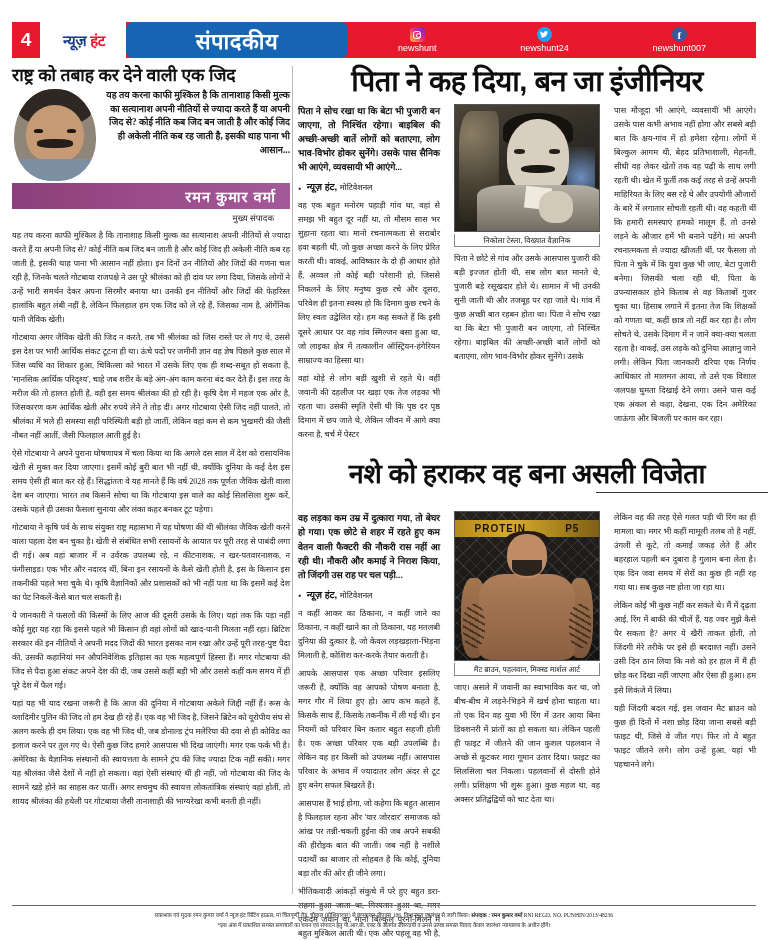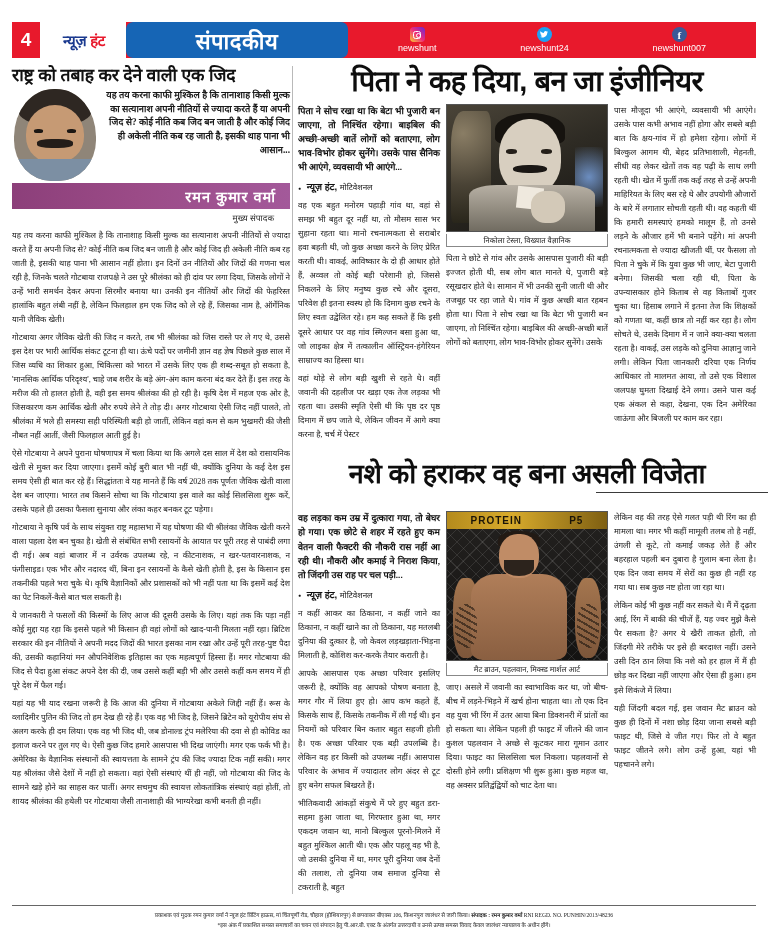--- a/index.html
+++ b/index.html
@@ -268,21 +268,21 @@
     line-height: 1.1;
     color: #0d0d0d;
     letter-spacing: -0.4px;
     text-align: center;
     margin-bottom: 22px;
   }
 
   .story-grid {
     display: grid;
     grid-template-columns: 142px 1fr 142px;
-    column-gap: 6px;
+    column-gap: 14px;
   }
 
   .standfirst {
     font-family: "Liberation Serif", serif;
     font-size: 9.1px;
     line-height: 1.55;
     color: #111111;
     font-weight: bold;
     text-align: justify;
     margin-bottom: 6px;
@@ -378,21 +378,21 @@
     background: linear-gradient(180deg,#23211f 0%, #141312 100%);
     position: relative;
   }
   .mma-img .cage {
     position:absolute; inset:0;
     background-image:
       repeating-linear-gradient(45deg, rgba(255,255,255,.10) 0 1px, transparent 1px 9px),
       repeating-linear-gradient(-45deg, rgba(255,255,255,.10) 0 1px, transparent 1px 9px);
   }
   .mma-img .banner {
-    position:absolute; left:0; top:0; width:100%; height:17px;
+    position:absolute; left:0; top:8px; width:100%; height:17px;
     background: linear-gradient(90deg,#b58b1d,#d8ab2c 40%, #7e5f12);
     color:#1b1508;
     font-family:"Liberation Sans",sans-serif;
     font-size:10px; font-weight:bold;
     display:flex; align-items:center; justify-content:space-around;
     letter-spacing:1px;
   }
   .mma-img .head2 {
     position:absolute; left:52px; top:22px; width:40px; height:44px;
     background:#c08c66; border-radius:46%;
@@ -575,20 +575,21 @@
 
         <div>
           <div class="standfirst">वह लड़का कम उम्र में दुत्कारा गया, तो बेघर हो गया। एक छोटे से शहर में रहते हुए कम वेतन वाली फैक्टरी की नौकरी रास नहीं आ रही थी। नौकरी और कमाई ने निराश किया, तो जिंदगी उस राह पर चल पड़ी...</div>
           <div class="byline">
             <span>न्यूज़ हंट,</span>
             <span class="desk">मोटिवेशनल</span>
           </div>
           <div class="body-text">
             <p>न कहीं आकर का ठिकाना, न कहीं जाने का ठिकाना, न कहीं खाने का तो ठिकाना, यह मतलबी दुनिया की दुत्कार है, जो केवल लड़खड़ाता-भिड़ना मिलाती है, कोशिश कर-करके तैयार कराती है।</p>
             <p>आपके आसपास एक अच्छा परिवार इसलिए जरूरी है, क्योंकि वह आपको पोषण बनाता है, मगर गौर में लिया हुए हो। आप कभ कहते हैं, किसके साथ हैं, किसके तकनीक में ली गई थी। इन नियमों को परिवार बिन कतार बहुत सहजी होती है। एक अच्छा परिवार एक बड़ी उपलब्धि है। लेकिन वह हर किसी को उपलब्ध नहीं। आसपास परिवार के अभाव में ज्यादातर लोग अंदर से टूट हुए बनेग सफल बिखरते हैं।</p>
+            <p>आसपास हैं भाई होगा, जो कहेगा कि बहुत आसान है फिलहाल रहना और 'यार जोरदार' समाजक को आंख पर तन्नी-चकती हुईना की जब अपने सबकी की हीरोइक बात की जाती। जब नहीं है नशीले पदार्थों का बाजार तो सोहबत है कि कोई, दुनिया बड़ा तौर की ओर ही जीने लगा।</p>
             <p>भीतिकवादी आंकड़ों संकुचे में परे हुए बहुत डरा-सहमा हुआ जाता था, गिरफ्तार हुआ था, मगर एकदम जवान था, मानो बिल्कुल पूरनो-मिलने में बहुत मुश्किल आती थी। एक और पहलू वह भी है, जो उसकी दुनिया में था, मगर पूरी दुनिया जब देनों की तलाश, तो दुनिया जब समाज दुनिया से टकराती है, बहुत</p>
           </div>
         </div>
 
         <div>
           <div class="photo-frame">
             <div class="mma-img">
               <div class="cage"></div>
               <div class="banner">
                 <span>PROTEIN</span>

